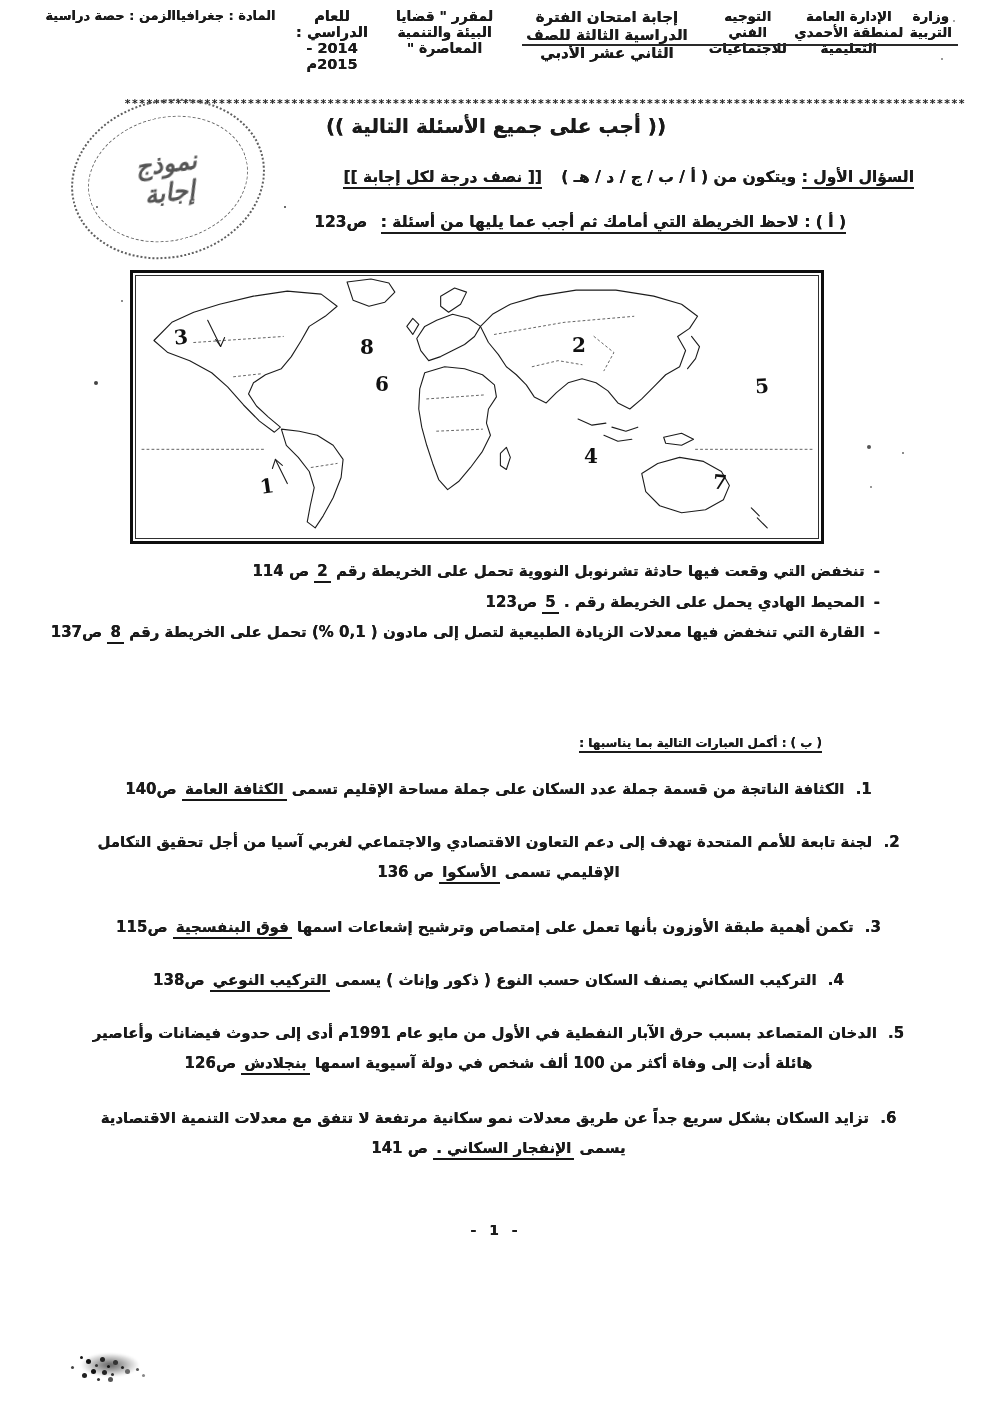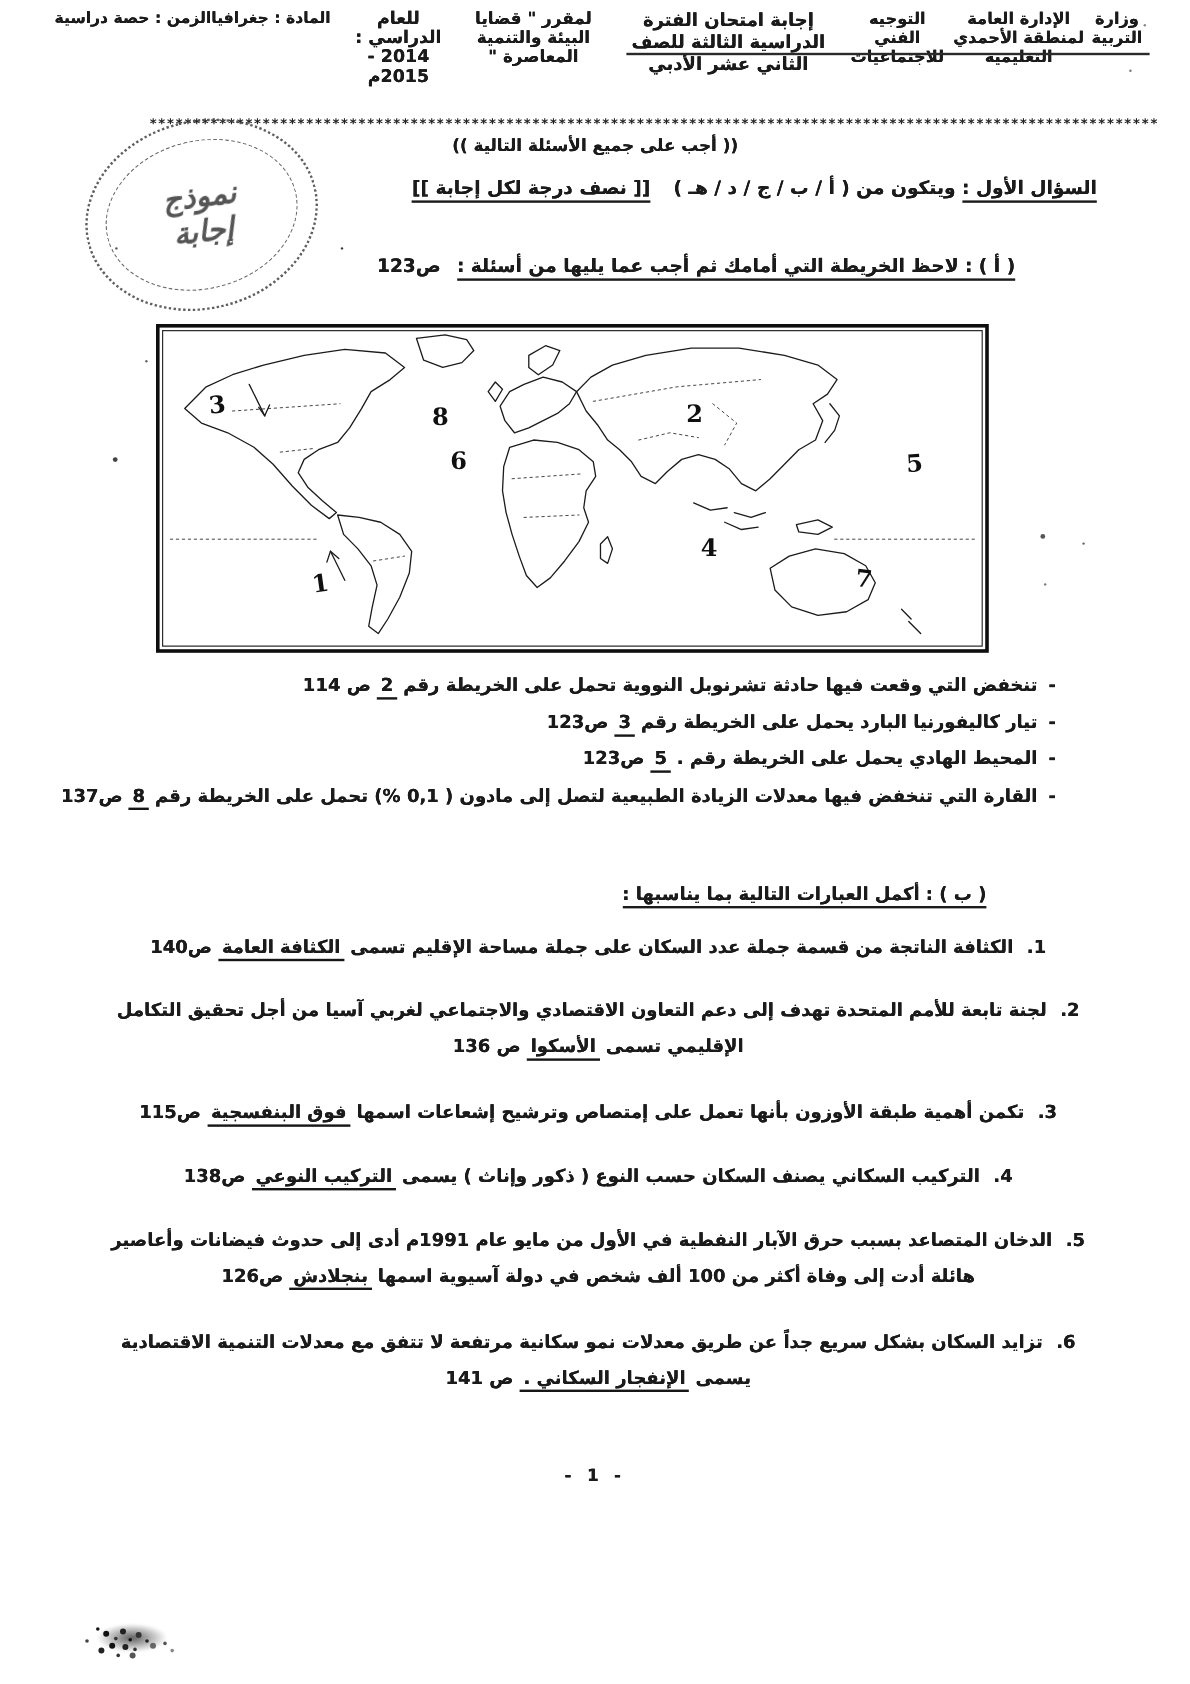--- a/index.html
+++ b/index.html
@@ -23,22 +23,22 @@
   .sep{position:absolute;top:97px;left:14px;right:26px;font-size:11px;letter-spacing:1.5px;
        white-space:nowrap;overflow:hidden;color:#222;font-weight:700;}
   
   .stamp{position:absolute;left:70px;top:100px;width:192px;height:154px;border:2px dotted #4a4a4a;
          border-radius:50%;transform:rotate(-14deg);z-index:3;opacity:.88;}
   .stamp-ring{position:absolute;inset:15px;border:1.5px dashed #5a5a5a;border-radius:50%;}
   .stamp-text{position:absolute;inset:0;display:flex;flex-direction:column;align-items:center;
         justify-content:center;font-size:25px;font-weight:700;color:#3e3e3e;font-style:italic;
         transform:rotate(7deg);filter:blur(.4px);line-height:1.15;}
   
-  .main-title{position:absolute;top:114px;left:0;right:0;text-align:center;font-size:14px;font-weight:700;}
-  .q-line{position:absolute;top:148px;right:78px;font-size:15.5px;font-weight:700;text-align:right;}
+  .main-title{position:absolute;top:114px;left:0;right:0;text-align:center;font-size:20px;font-weight:700;}
+  .q-line{position:absolute;top:168px;right:78px;font-size:15.5px;font-weight:700;text-align:right;}
   .u{border-bottom:2px solid #1b1b1b;padding-bottom:1px;}
   .q-note{margin-right:14px;}
   .a-head{position:absolute;top:213px;right:146px;font-size:15.5px;font-weight:700;}
   .a-head .pageref{margin-right:8px;}
   
   .map-box{position:absolute;top:270px;left:130px;width:688px;height:268px;border:3px solid #0e0e0e;
            box-shadow:inset 0 0 0 2px #fff,inset 0 0 0 3px #2f2f2f;background:#fff;}
   .map-box svg{position:absolute;inset:3px;width:calc(100% - 6px);height:calc(100% - 6px);}
   .map-layer{position:absolute;inset:0;}
   .map-num{position:absolute;font-size:20px;font-weight:700;color:#101010;transform:translate(-50%,-50%);
@@ -46,21 +46,21 @@
   path,ellipse,line{stroke:#1c1c1c;fill:none;stroke-width:1.1;stroke-linejoin:round;stroke-linecap:round;}
   .d{stroke-dasharray:2 3;stroke-width:.8;opacity:.85;}
   .arrow{stroke-width:1.6;}
   
   .a-list{position:absolute;top:556px;right:112px;left:58px;font-size:15px;font-weight:700;text-align:right;}
   .a-row{height:30.5px;line-height:30px;white-space:nowrap;}
   .ans{font-weight:800;border-bottom:2px solid #161616;padding:0 3px 1px;}
   .pageref{font-weight:700;}
   .bullet{margin-left:4px;}
   
-  .b-head{position:absolute;top:736px;right:170px;font-size:15px;font-weight:700;}
+  .b-head{position:absolute;top:736px;right:170px;font-size:12px;font-weight:700;}
   .b-list{position:absolute;top:774px;right:75px;left:80px;font-size:15px;font-weight:700;
           text-align:center;line-height:30px;}
   .b-item{margin-bottom:23px;}
   .b-item.two{margin-bottom:25px;}
   .b-num{margin-left:6px;}
   
   .footer{position:absolute;top:1222px;left:0;right:0;text-align:center;font-size:14px;
           font-weight:700;letter-spacing:4px;}
   .blob{position:absolute;left:68px;top:1348px;width:84px;height:34px;border-radius:50%;
         background:radial-gradient(closest-side,rgba(10,10,10,.65),rgba(0,0,0,0) 70%);
@@ -182,26 +182,20 @@
 
 <div class="a-list ink">
   <div class="a-row">
     <span class="bullet">-</span>
     <span>تنخفض التي وقعت فيها حادثة تشرنوبل النووية تحمل على الخريطة رقم</span>
     <span class="ans">2</span>
     <span class="pageref">ص 114</span>
   </div>
   <div class="a-row">
     <span class="bullet">-</span>
-    <span>تيار كاليفورنيا البارد يحمل على الخريطة رقم</span>
-    <span class="ans">3</span>
-    <span class="pageref">ص123</span>
-  </div>
-  <div class="a-row">
-    <span class="bullet">-</span>
     <span>المحيط الهادي يحمل على الخريطة رقم .</span>
     <span class="ans">5</span>
     <span class="pageref">ص123</span>
   </div>
   <div class="a-row">
     <span class="bullet">-</span>
     <span>القارة التي تنخفض فيها معدلات الزيادة الطبيعية لتصل إلى مادون ( 0,1 %) تحمل على الخريطة رقم</span>
     <span class="ans">8</span>
     <span class="pageref">ص137</span>
   </div>

